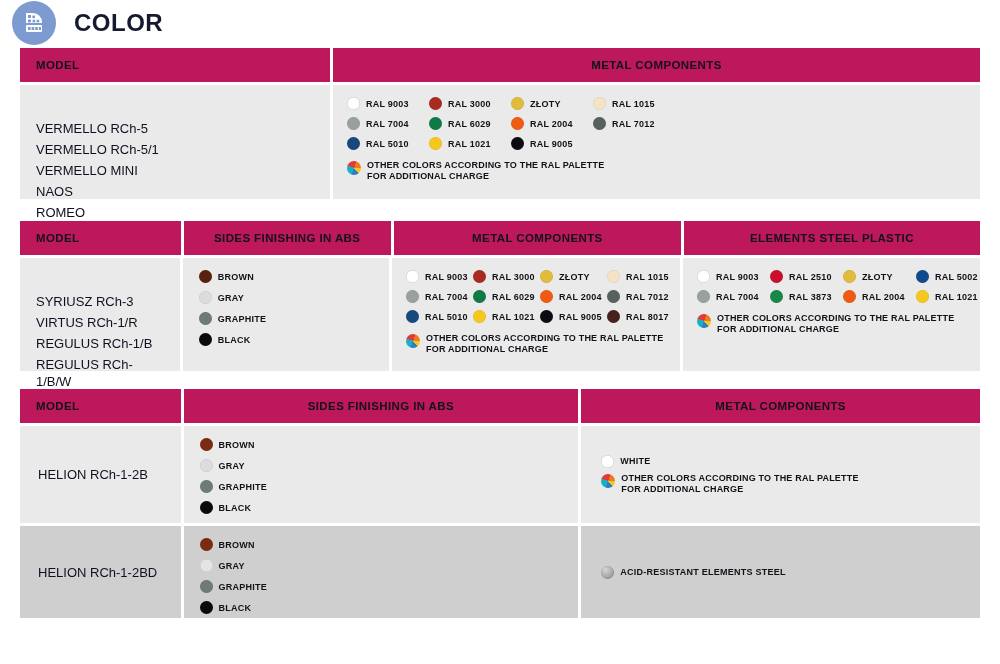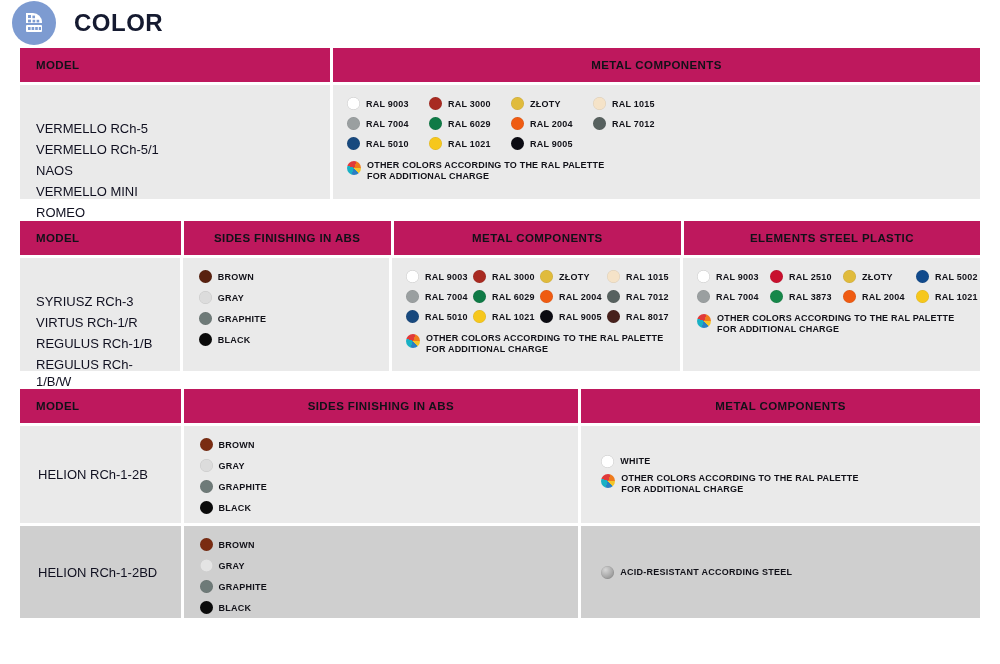--- a/index.html
+++ b/index.html
@@ -197,22 +197,22 @@
   <div class="tbl">
     <div class="thead">
       <div class="th left" style="width:310px">MODEL</div>
       <div class="th center" style="width:647px">METAL COMPONENTS</div>
     </div>
     <div class="tbody">
       <div class="td" style="width:310px;height:114px">
         <div class="model-list">
           <div class="model-item">VERMELLO RCh-5</div>
           <div class="model-item">VERMELLO RCh-5/1</div>
+          <div class="model-item">VERMELLO MINI</div>
           <div class="model-item">NAOS</div>
-          <div class="model-item">VERMELLO MINI</div>
           <div class="model-item">ROMEO</div>
         </div>
       </div>
       <div class="td" style="width:647px;height:114px;padding-left:14px">
         <div class="swatch-grid" id="t1-metal" style="grid-template-columns:repeat(4,78px);width:330px">
             <div class="swatch">
               <span class="dot" style="background: rgb(255, 255, 255); box-shadow: rgb(196, 196, 196) 0px 0px 0px 0.5px inset;"></span>
               <span class="swatch-label">RAL 9003</span>
             </div>
             <div class="swatch">
@@ -478,18 +478,18 @@
             </div>
             <div class="swatch">
               <span class="dot" style="background: rgb(10, 10, 10);"></span>
               <span class="swatch-label">BLACK</span>
             </div>
           </div>
       </div>
       <div class="td alt" style="width:400px;height:92px;display:flex;align-items:center;padding-left:20px">
         <div class="swatch">
           <span class="dot steel"></span>
-          <span class="swatch-label">ACID-RESISTANT ACCORDING STEEL</span>
+          <span class="swatch-label">ACID-RESISTANT ELEMENTS STEEL</span>
         </div>
       </div>
     </div>
   </div>
 </div>
 
 </body></html>

